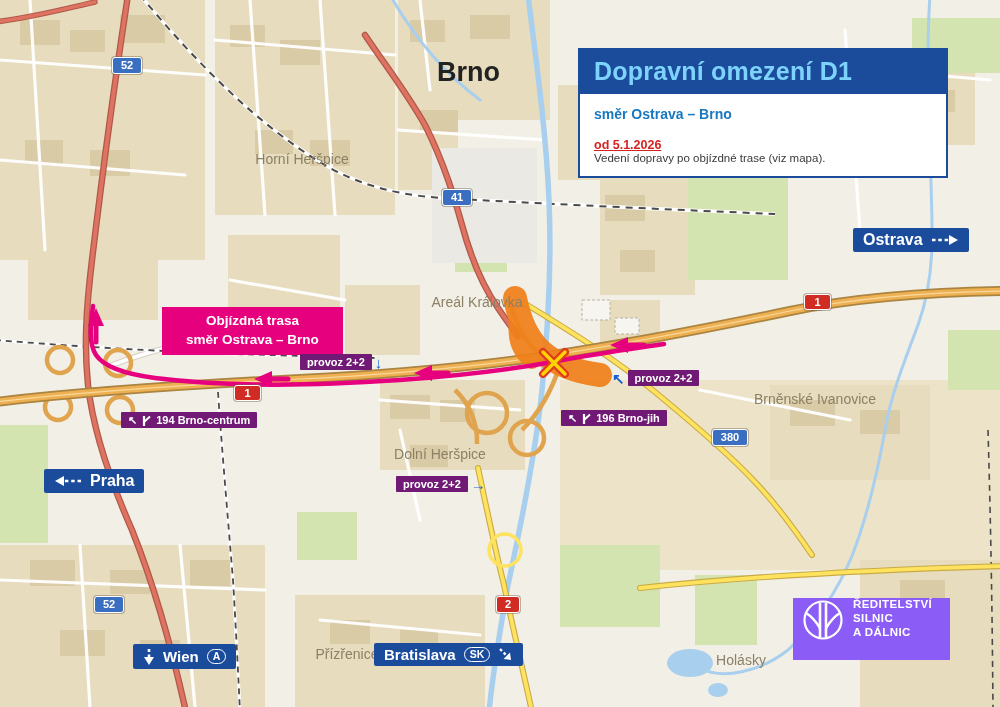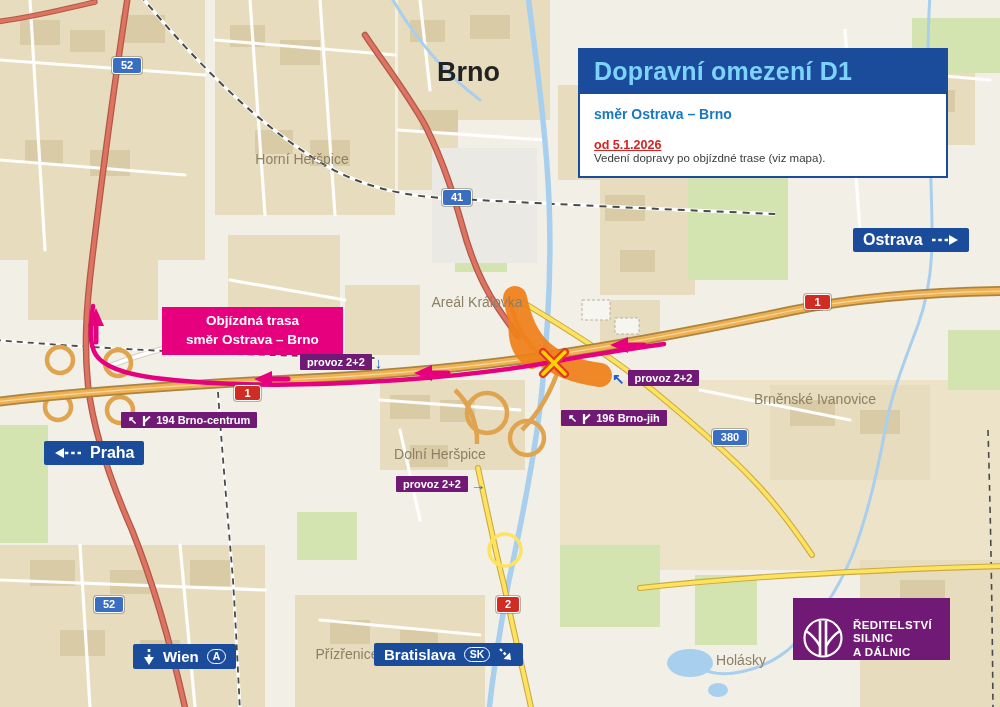--- a/index.html
+++ b/index.html
@@ -46,21 +46,21 @@
   .shield.blue{background:#3a6ec0;}
   .shield.red{background:#d02c23;}
 
   
   .place{position:absolute;transform:translateX(-50%);font-size:14px;
          color:#8c8066;white-space:nowrap;}
   .city{position:absolute;font-size:27px;font-weight:bold;color:#222;}
 
   
   .logo{position:absolute;left:793px;top:598px;width:157px;height:62px;
-        background:#701a75;display:flex;align-items:flex-end;gap:8px;
+        background:#8b5cf6;display:flex;align-items:flex-start;gap:8px;
         padding:0 8px;box-sizing:border-box;}
   .logo .txt{color:#fff;font-weight:bold;font-size:11.5px;line-height:1.2;
              letter-spacing:.4px;}
 </style>
 </head>
 <body>
 
 <div class="stage">
 
   <svg class="map" width="1000" height="707" viewBox="0 0 1000 707">
@@ -262,21 +262,21 @@
   <div class="shield red" style="left:804px;top:294px;width:27px;height:16px;">1</div>
 
   <div class="sign" style="left:853px;top:228px;">
     <span>Ostrava</span>
     <svg width="28" height="12" viewBox="0 0 28 12">
       <line x1="1" y1="6" x2="19" y2="6" stroke="#fff" stroke-width="2.6" stroke-dasharray="3.5 2.8"></line>
       <polygon points="18,1 27,6 18,11" fill="#fff"></polygon>
     </svg>
   </div>
 
-  <div class="sign" style="left:44px;top:441px;">
+  <div class="sign" style="left:44px;top:469px;">
     <svg width="28" height="12" viewBox="0 0 28 12">
       <line x1="27" y1="6" x2="9" y2="6" stroke="#fff" stroke-width="2.6" stroke-dasharray="3.5 2.8"></line>
       <polygon points="10,1 1,6 10,11" fill="#fff"></polygon>
     </svg>
     <span>Praha</span>
   </div>
 
   <div class="sign" style="left:133px;top:644px;font-size:15px;">
     <svg width="12" height="17" viewBox="0 0 12 17">
       <line x1="6" y1="1" x2="6" y2="10" stroke="#fff" stroke-width="2.6" stroke-dasharray="3 2.5"></line>

